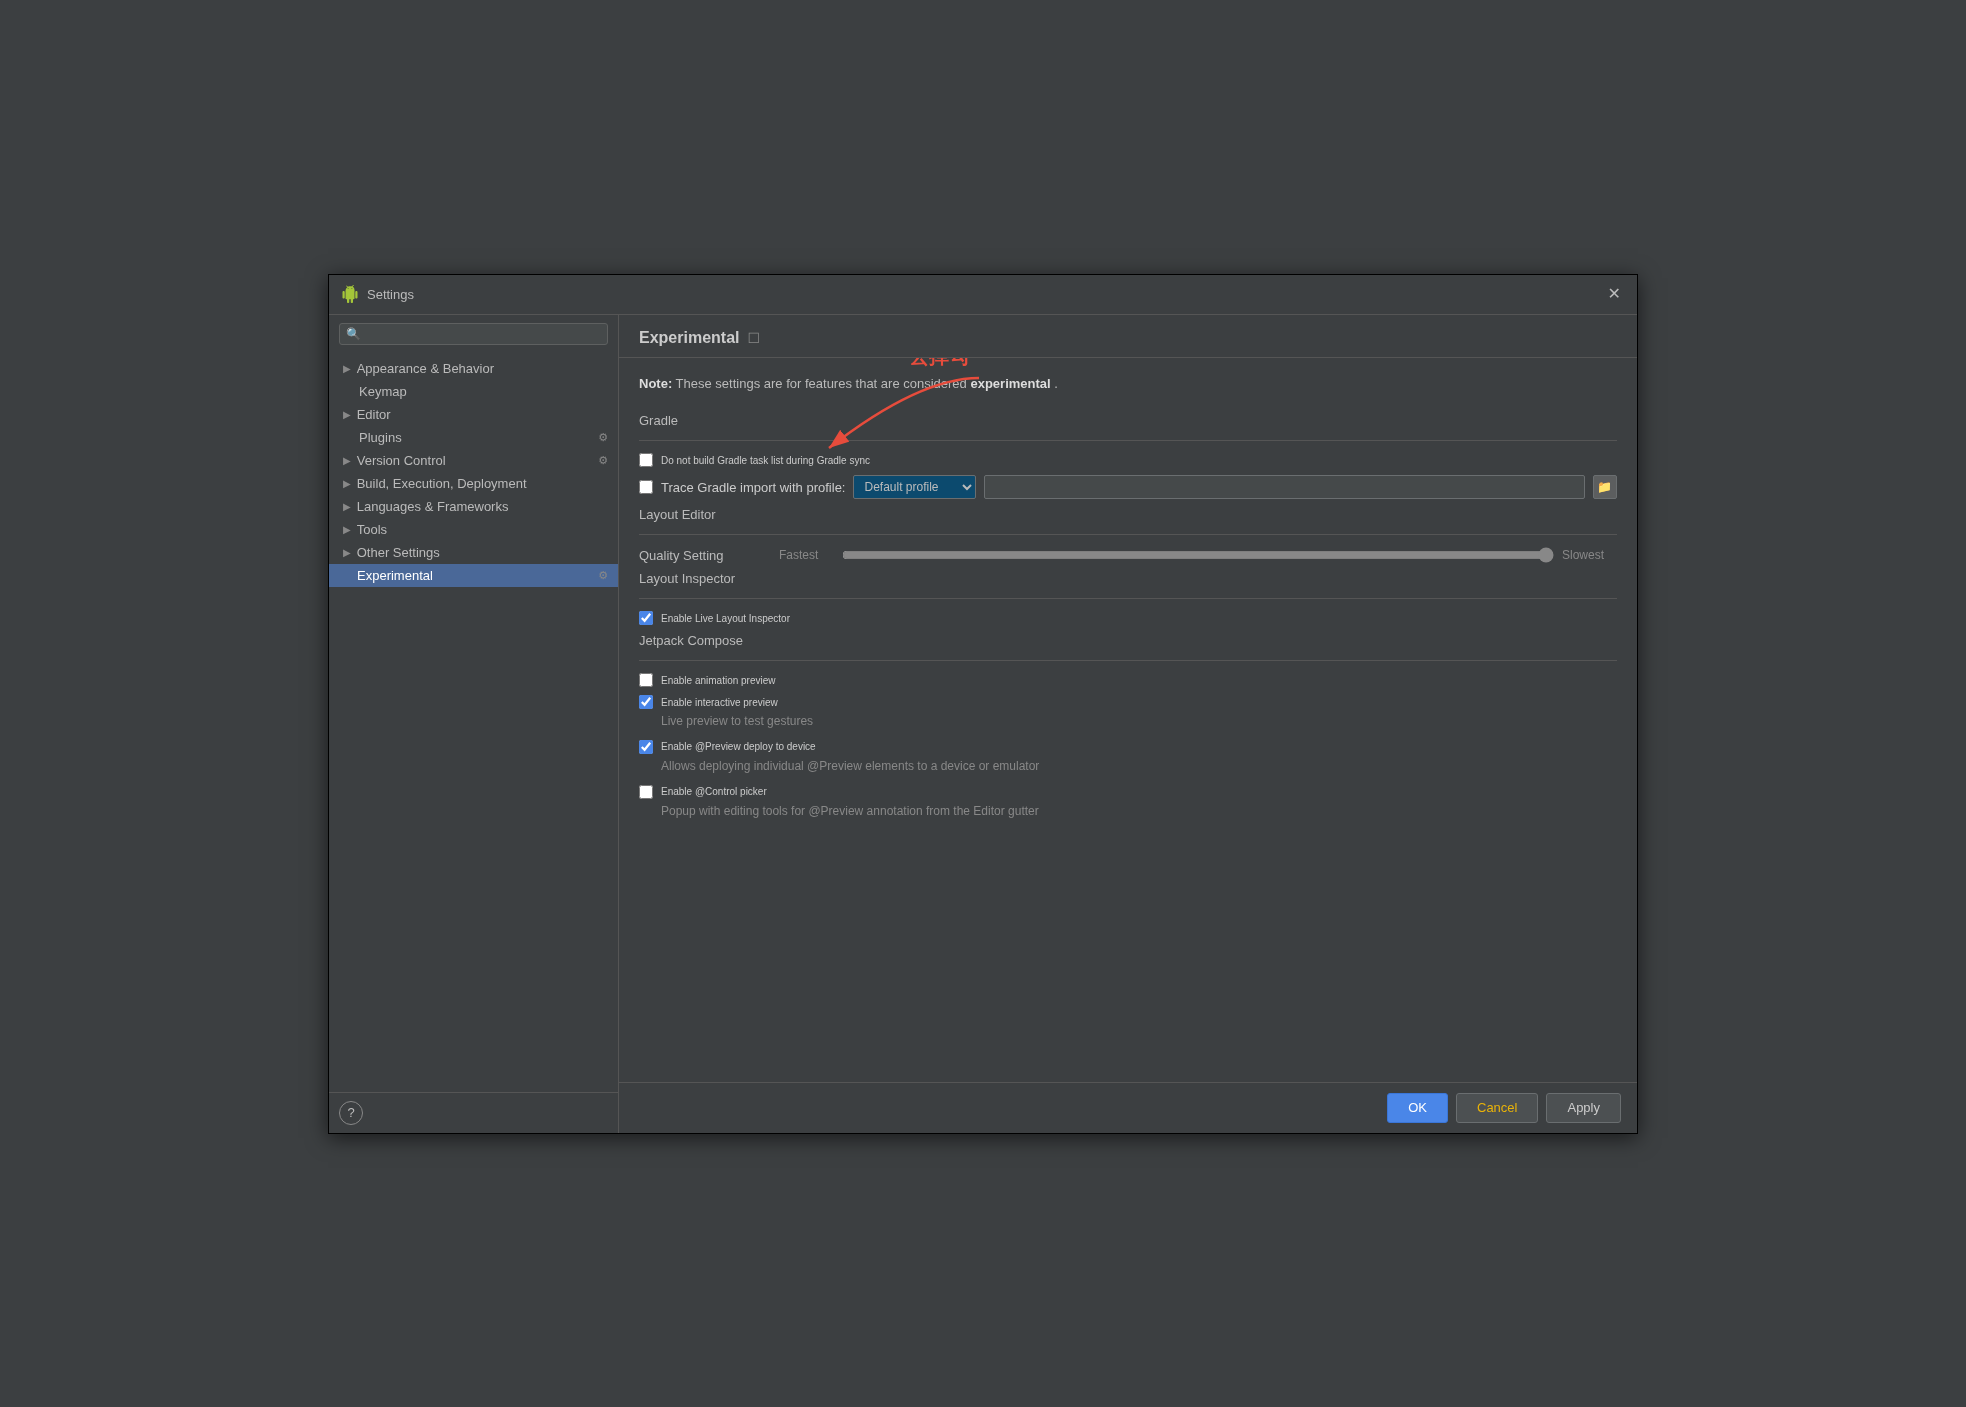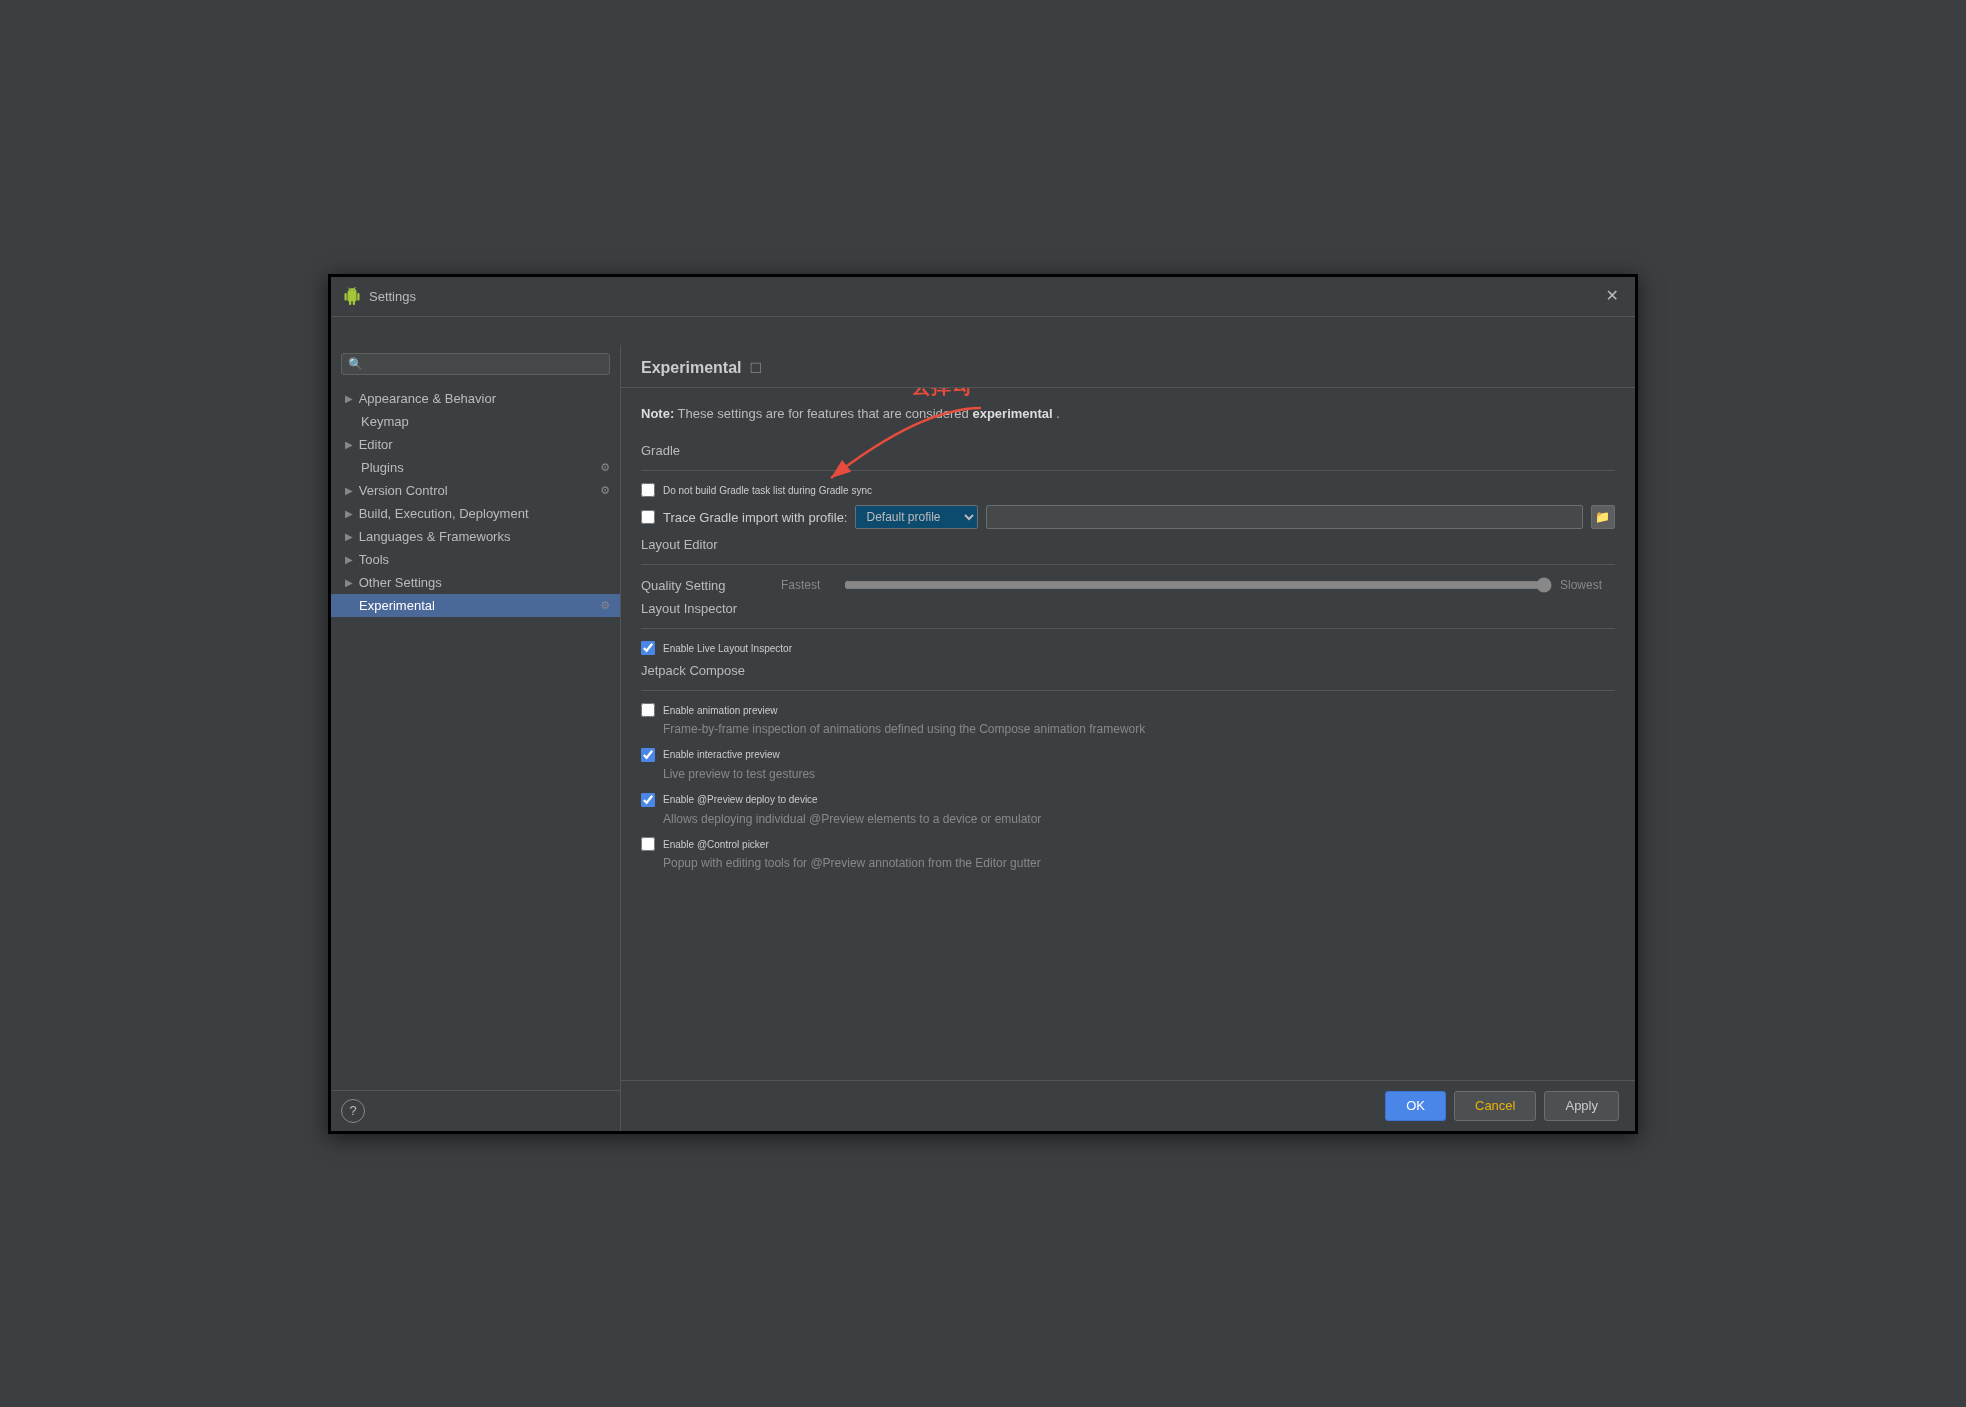--- a/index.html
+++ b/index.html
@@ -10,25 +10,24 @@
       color: #bbbbbb;
       display: flex;
       justify-content: center;
       align-items: center;
       min-height: 100vh;
     }
     .dialog {
       width: 1310px;
       height: 860px;
       background: #3c3f41;
-      border: 3px solid #000000;
+      border: 1px solid #000000;
       display: flex;
       flex-direction: column;
       box-shadow: 0 4px 20px rgba(0,0,0,0.6);
-      gap: 28px;
     }
     .title-bar {
       background: #3c3f41;
       height: 40px;
       display: flex;
       align-items: center;
       padding: 0 12px;
       border-bottom: 1px solid #555;
       flex-shrink: 0;
     }
@@ -478,21 +477,20 @@
           <label class="checkbox-label" for="live-inspector">Enable Live Layout Inspector</label>
         </div>
 
         <div class="section-label">Jetpack Compose</div>
         <hr class="section-divider">
 
         <div class="checkbox-row">
           <input type="checkbox" id="cb-animation" style="">
           <label class="checkbox-label" for="cb-animation">Enable animation preview</label>
         </div>
-        <div class="sub-desc">Frame-by-frame inspection of animations defined using the Compose animation framework</div>
 
         <div class="checkbox-row">
           <input type="checkbox" id="cb-interactive" checked="" style="">
           <label class="checkbox-label" for="cb-interactive">Enable interactive preview</label>
         </div>
         <div class="sub-desc">Live preview to test gestures</div>
 
         <div class="checkbox-row">
           <input type="checkbox" id="cb-deploy" checked="" style="">
           <label class="checkbox-label" for="cb-deploy">Enable @Preview deploy to device</label>

